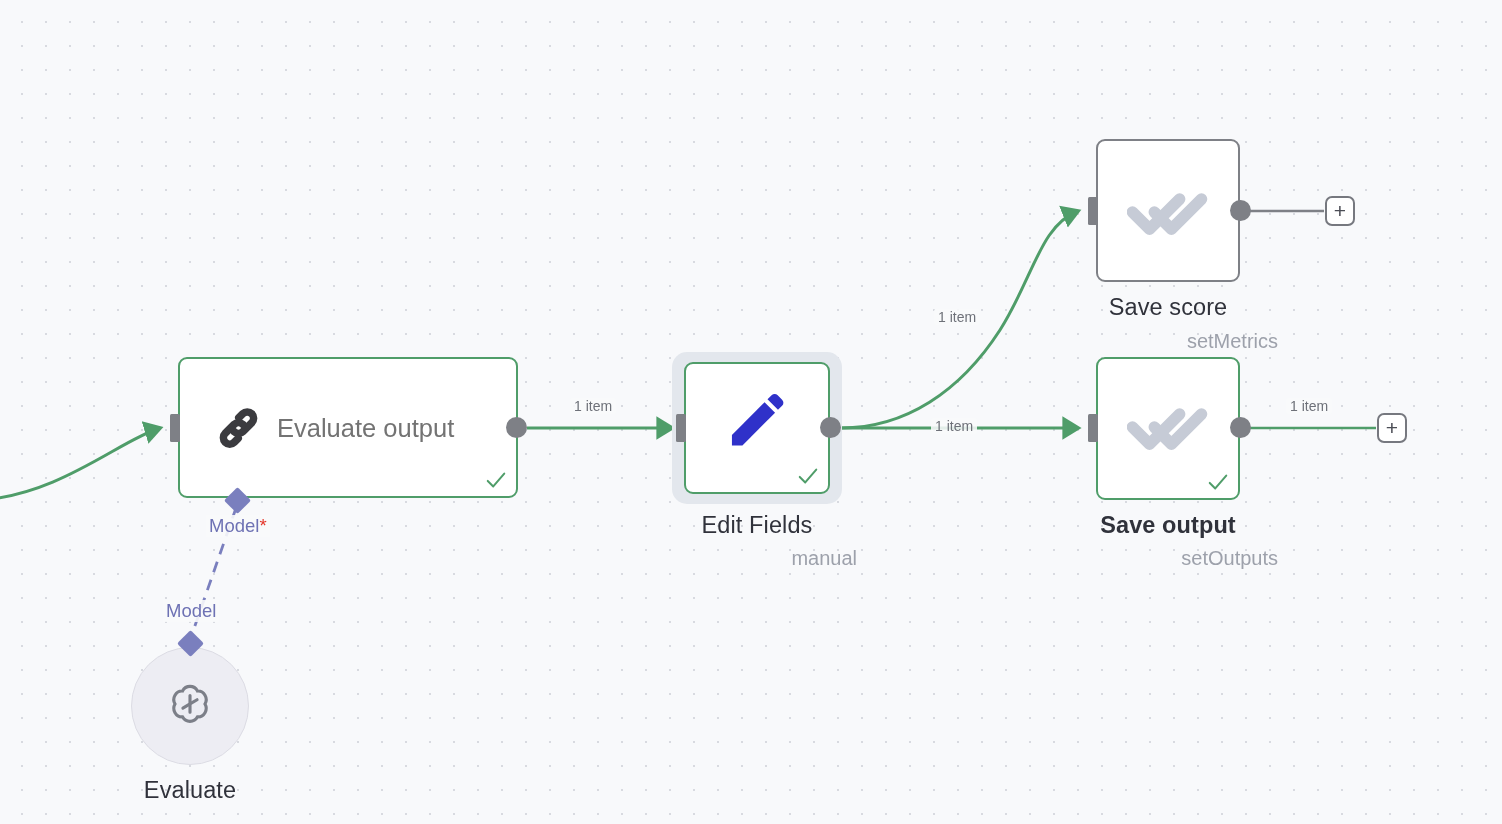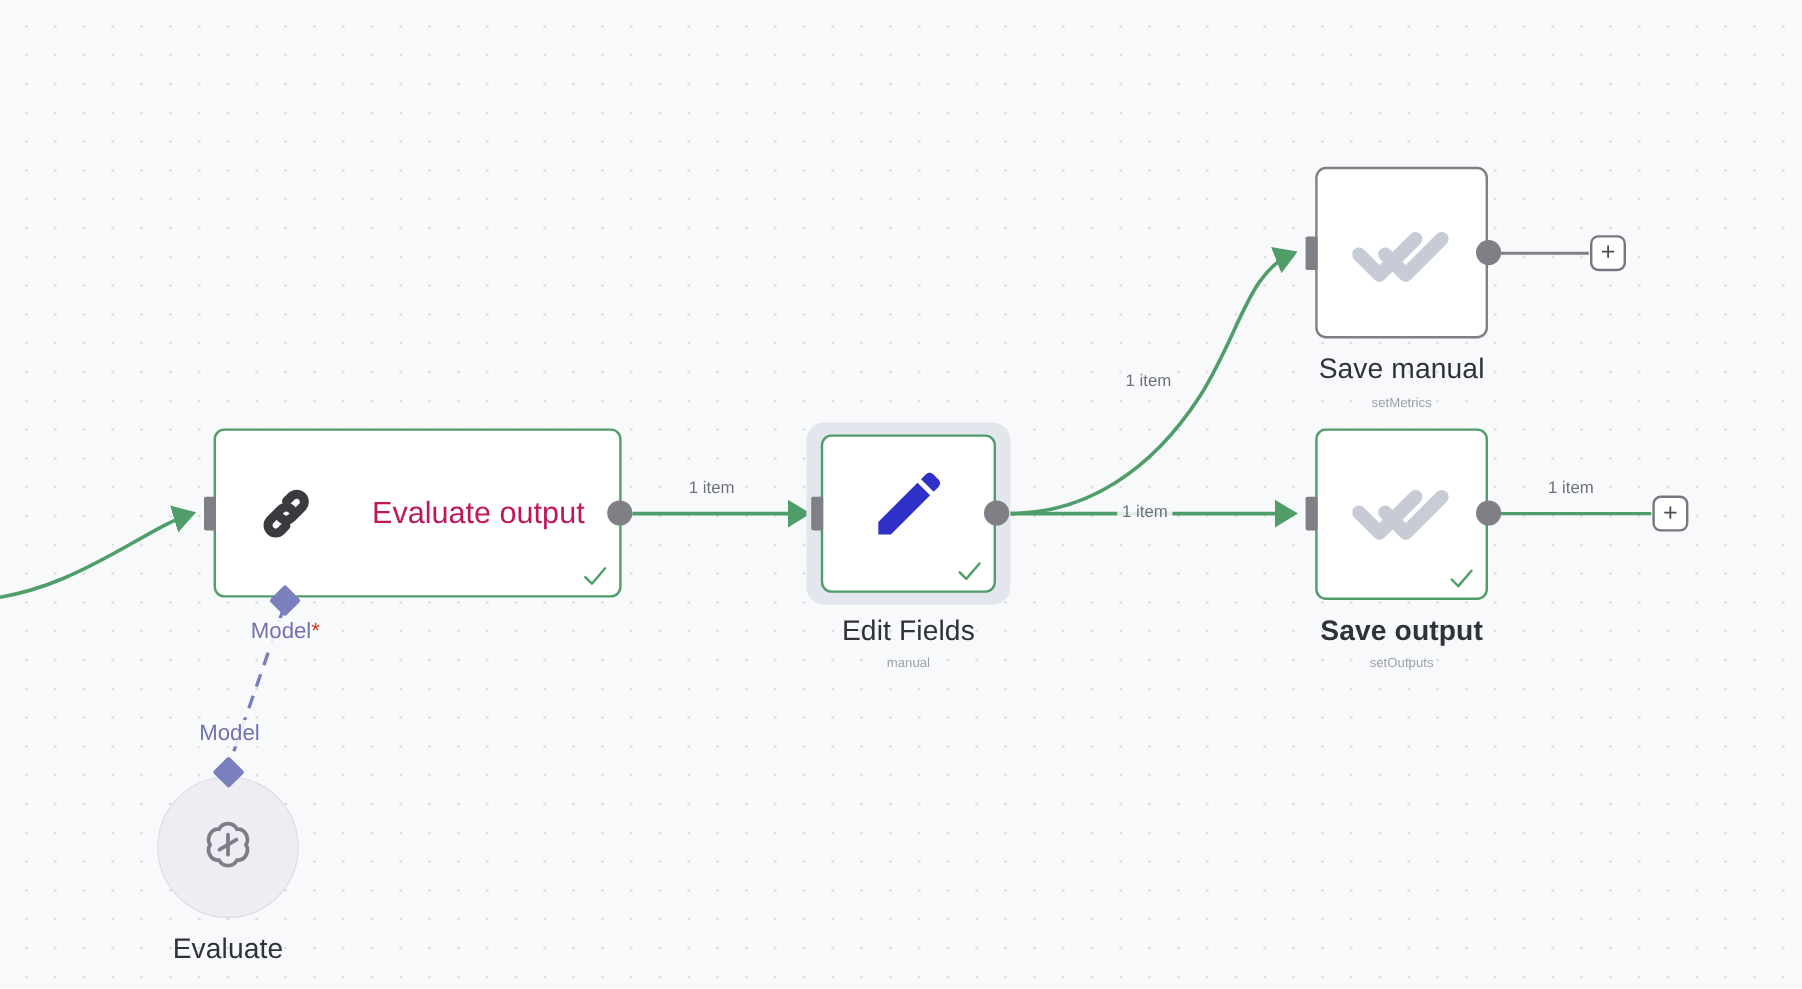--- a/index.html
+++ b/index.html
@@ -61,22 +61,22 @@
   .node-title {
     position: absolute;
     text-align: center;
     font-size: 23.5px;
     color: #30323B;
     white-space: nowrap;
     letter-spacing: .1px;
   }
   .node-subtitle {
     position: absolute;
-    text-align: center;
-    font-size: 11px;
+    text-align: right;
+    font-size: 20px;
     color: #9DA1AB;
     white-space: nowrap;
   }
 
   
   .port-in {
     position: absolute;
     width: 10px;
     height: 28px;
     background: #7E8086;
@@ -182,22 +182,22 @@
     <path d="M 236,508 L 190,640" fill="none" stroke="#7A7FBE" stroke-width="2.8" stroke-dasharray="11 8"></path>
   </svg>
 
   <div class="node rect" style="left:178px; top:357px; width:340px; height:141px;">
     <div class="icon-center" style="left:28px; top:50%; transform:translateY(-50%); width:62px; height:62px;">
       <svg width="60" height="60" viewBox="0 0 24 24" fill="none">
         <path d="M10.0 13.4 C11.0 14.4 12.6 14.4 13.6 13.4 L17.1 9.9 C18.1 8.9 18.1 7.3 17.1 6.3 C16.1 5.3 14.5 5.3 13.5 6.3 L11.9 7.9" stroke="#3B3B3F" stroke-width="3.0" stroke-linecap="round"></path>
         <path d="M13.6 10.6 C12.6 9.6 11.0 9.6 10.0 10.6 L6.5 14.1 C5.5 15.1 5.5 16.7 6.5 17.7 C7.5 18.7 9.1 18.7 10.1 17.7 L11.7 16.1" stroke="#3B3B3F" stroke-width="3.0" stroke-linecap="round"></path>
       </svg>
     </div>
-    <div style="position:absolute; left:130px; top:50%; transform:translateY(-50%);
-                font-size:25.5px; color:#be185d; white-space:nowrap;">Evaluate output</div>
+    <div style="position:absolute; left:97px; top:50%; transform:translateY(-50%);
+                font-size:25.5px; color:#737373; white-space:nowrap;">Evaluate output</div>
     <svg class="node-check" viewBox="0 0 24 24" fill="none">
       <path d="M3 13 L9 19 L21 5" stroke="#4F9D69" stroke-width="2.2" stroke-linecap="round" stroke-linejoin="round"></path>
     </svg>
   </div>
   <div class="port-in" style="left:170px; top:414px;"></div>
   <div class="port-out" style="left:506px; top:417px;"></div>
 
   <div class="diamond" style="left:228px; top:491px;"></div>
   <div class="conn-label" style="left:206px; top:515px;">
     <span>Model</span><span class="req">*</span>
@@ -223,21 +223,21 @@
   <div class="node square gray-border" style="left:1096px; top:139px; width:144px; height:143px;">
     <div class="icon-center" style="left:50%; top:50%; transform:translate(-50%,-50%); width:84px; height:84px;">
       <svg width="82" height="82" viewBox="0 0 24 24" fill="none">
         <path d="M1.6 12.3 L6.6 17.3 L15.4 8.5" stroke="#C6CBD6" stroke-width="3.4" stroke-linecap="round" stroke-linejoin="round"></path>
         <path d="M8.0 12.3 L13.0 17.3 L21.8 8.5" stroke="#C6CBD6" stroke-width="3.4" stroke-linecap="round" stroke-linejoin="round"></path>
       </svg>
     </div>
   </div>
   <div class="port-in" style="left:1088px; top:197px;"></div>
   <div class="port-out" style="left:1230px; top:200px;"></div>
-  <div class="node-title" style="left:1058px; top:294px; width:220px;">Save manual</div>
+  <div class="node-title" style="left:1058px; top:294px; width:220px;">Save score</div>
   <div class="node-subtitle" style="left:1058px; top:330px; width:220px;">setMetrics</div>
 
   <div class="node square" style="left:1096px; top:357px; width:144px; height:143px;">
     <div class="icon-center" style="left:50%; top:48%; transform:translate(-50%,-50%); width:84px; height:84px;">
       <svg width="82" height="82" viewBox="0 0 24 24" fill="none">
         <path d="M1.6 12.3 L6.6 17.3 L15.4 8.5" stroke="#C6CBD6" stroke-width="3.4" stroke-linecap="round" stroke-linejoin="round"></path>
         <path d="M8.0 12.3 L13.0 17.3 L21.8 8.5" stroke="#C6CBD6" stroke-width="3.4" stroke-linecap="round" stroke-linejoin="round"></path>
       </svg>
     </div>
     <svg class="node-check" viewBox="0 0 24 24" fill="none">

